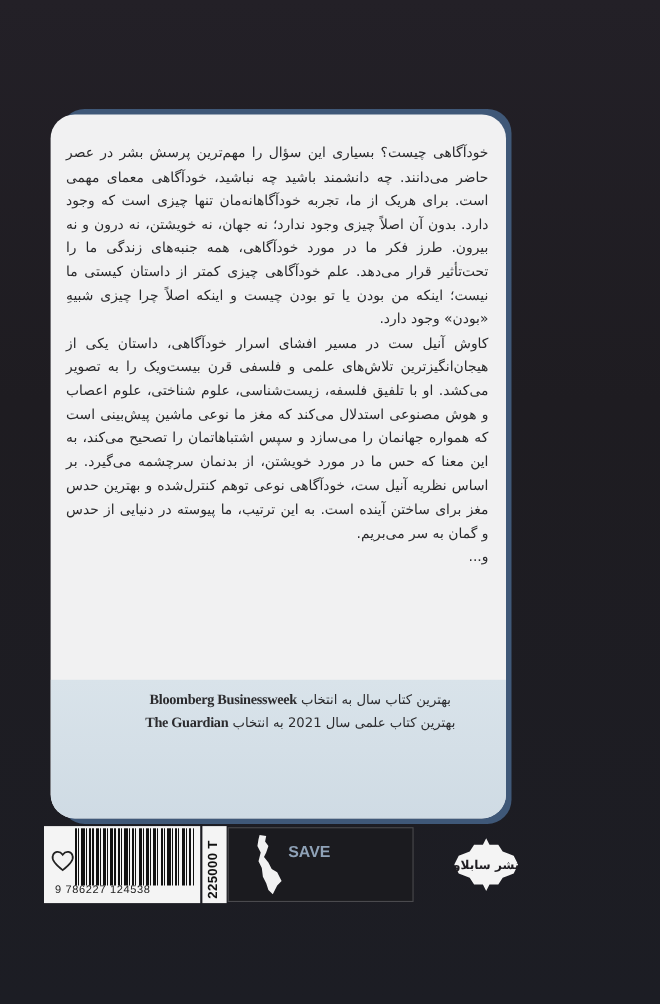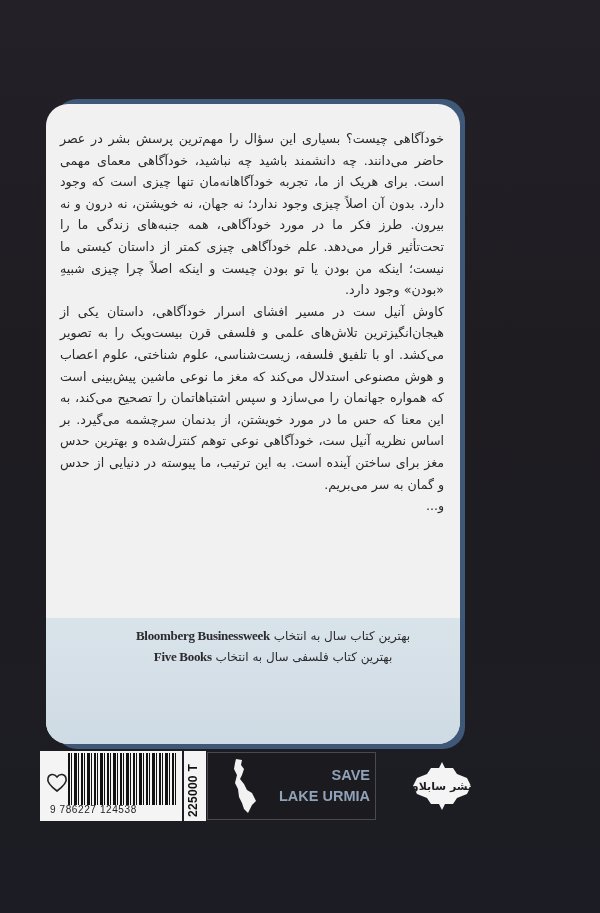--- a/index.html
+++ b/index.html
@@ -63,21 +63,21 @@
       position: absolute; left: 2px; top: 66px; transform: rotate(-90deg); transform-origin: left top;
       font-family: "Liberation Sans", sans-serif; font-weight: bold; font-size: 12px; color: #111;
       white-space: nowrap; letter-spacing: 0.3px;
     }
     .urmia-box {
       position: absolute; left: 167px; top: 1px; width: 167px; height: 66px;
       border: 1px solid #4a4a4e; background: #1b1b1f;
     }
     .urmia-map { position: absolute; left: 22px; top: 4px; width: 28px; height: 58px; }
     .urmia-text {
-      position: absolute; left: 54px; top: 12px; width: 108px; text-align: right;
+      position: absolute; left: 54px; top: 12px; width: 108px; text-align: left;
       font-family: "Liberation Sans", sans-serif; font-weight: bold; font-size: 14.5px;
       line-height: 21px; color: #8fa2b7;
     }
     .publisher-logo { position: absolute; left: 409px; top: 760px; width: 66px; height: 52px; }
   </style>
 </head>
 <body>
 
 <div class="cover">
 
@@ -89,22 +89,22 @@
       <p>کاوش آنیل ست در مسیر افشای اسرار خودآگاهی، داستان یکی از هیجان‌انگیزترین تلاش‌های علمی و فلسفی قرن بیست‌ویک را به تصویر می‌کشد. او با تلفیق فلسفه، زیست‌شناسی، علوم شناختی، علوم اعصاب و هوش مصنوعی استدلال می‌کند که مغز ما نوعی ماشین پیش‌بینی است که همواره جهانمان را می‌سازد و سپس اشتباهاتمان را تصحیح می‌کند، به این معنا که حس ما در مورد خویشتن، از بدنمان سرچشمه می‌گیرد. بر اساس نظریه آنیل ست، خودآگاهی نوعی توهم کنترل‌شده و بهترین حدس مغز برای ساختن آینده است. به این ترتیب، ما پیوسته در دنیایی از حدس و گمان به سر می‌بریم.</p>
       <p class="ellipsis">و...</p>
     </div>
 
     <div class="awards">
       <div class="award">
         <span>بهترین کتاب سال به انتخاب</span>
         <span class="src">Bloomberg Businessweek</span>
       </div>
       <div class="award">
-        <span>بهترین کتاب فلسفی سال به انتخاب</span>
-        <span class="src">Five Books</span>
+        <span>بهترین کتاب علمی سال 2021 به انتخاب</span>
+        <span class="src">The Guardian</span>
       </div>
     </div>
   </div>
 
   <div class="bottom-strip">
     <div class="isbn-box">
       <svg class="heart-logo" viewBox="0 0 24 22">
         <path d="M12 20 C4 14 2 10 3 7 C4 3 9 2 12 6 C15 2 20 3 21 7 C22 10 20 14 12 20 Z" fill="none" stroke="#222" stroke-width="1.6"></path>
       </svg>
       <div class="barcode"></div>
@@ -112,21 +112,20 @@
     </div>
     <div class="price-box">
       <div class="price">225000 T</div>
     </div>
     <div class="urmia-box">
       <svg class="urmia-map" viewBox="0 0 28 58">
         <path d="M6 2 L12 3 L11 8 L14 12 L12 18 L10 22 L14 27 L17 33 L22 36 L26 44 L22 48 L18 56 L14 52 L12 46 L9 40 L8 32 L5 26 L7 18 L4 12 L5 6 Z" fill="#f2f2f2"></path>
       </svg>
       <div class="urmia-text">
         <div>SAVE</div>
-        <div>LAKE URMIA</div>
       </div>
     </div>
   </div>
 
   <svg class="publisher-logo" viewBox="0 0 66 52">
     <path d="M33 2 L36 8 L44 8 L48 14 L58 18 L62 26 L58 34 L48 38 L44 44 L36 44 L33 50 L30 44 L22 44 L18 38 L8 34 L4 26 L8 18 L18 14 L22 8 L30 8 Z" fill="#f4f4f4"></path>
     <text x="33" y="30" text-anchor="middle" font-size="11" font-weight="bold" fill="#1f1d22" font-family="DejaVu Sans, sans-serif">نشر سابلاو</text>
   </svg>
 
 </div>

